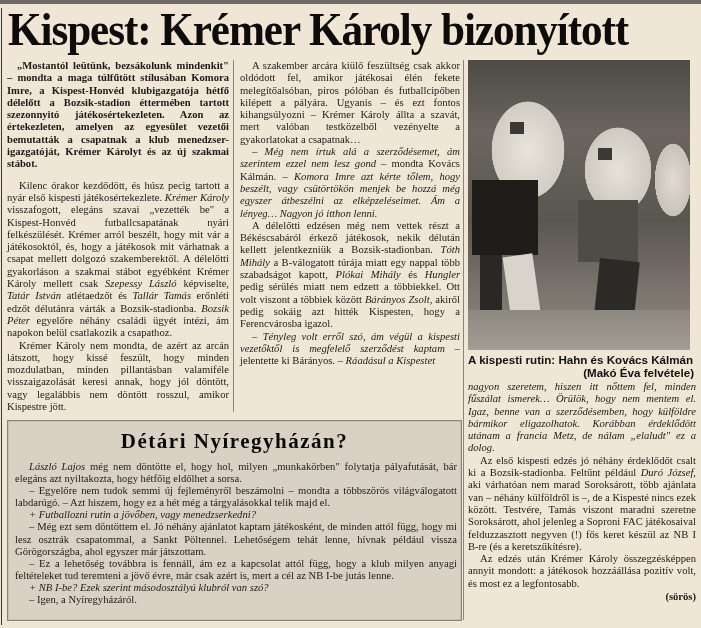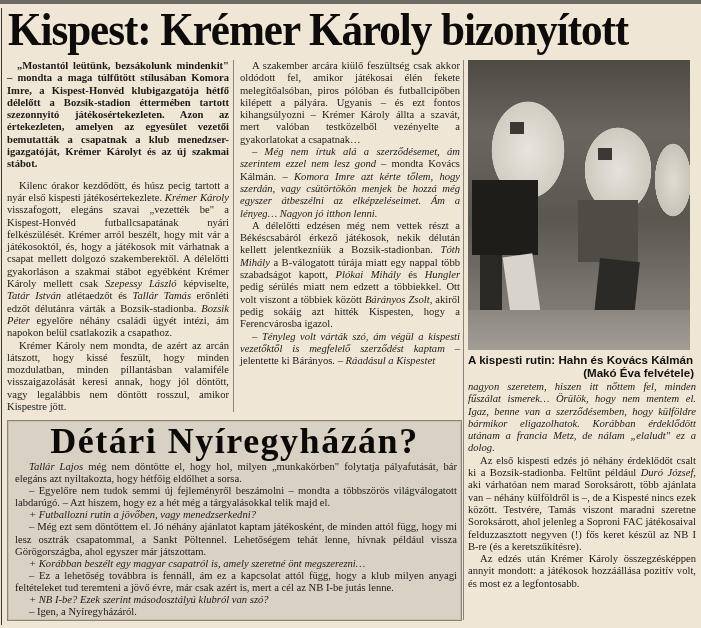--- a/index.html
+++ b/index.html
@@ -56,21 +56,21 @@
   .caption .credit { float: right; }
   .col-divider { position: absolute; width: 1px; background: #8a857b; }
   .sidebar-box {
     position: absolute; left: 7px; top: 420px; width: 453px; height: 199px;
     background: #d9d2c4; border: 1px solid #8b8579;
     box-shadow: inset 0 0 0 1px #c7bfb0;
   }
   .sidebar-title {
     position: absolute; left: 0; top: 2px; width: 453px; text-align: center;
     font-family: "Liberation Serif", serif; font-weight: bold;
-    font-size: 36px; line-height: 36px; letter-spacing: 1.5px; color: #0b0a09;
+    font-size: 21px; line-height: 36px; letter-spacing: 1.5px; color: #0b0a09;
   }
   .sidebar-body {
     position: absolute; left: 7px; top: 40px; width: 442px;
     font-size: 10.6px; line-height: 12.1px; text-align: justify;
   }
   .sidebar-body p { margin: 0; text-indent: 14px; }
   .signature { text-align: right; font-weight: bold; margin-top: 1px; }
 </style>
 </head>
 <body>
@@ -86,23 +86,23 @@
   </div>
   <div class="gap"></div>
   <p><span>Kilenc órakor kezdődött, és húsz pecig tartott a nyár első kispesti játékosértekezlete. </span><em>Krémer Károly</em><span> visszafogott, elegáns szavai „vezették be" a Kispest-Honvéd futballcsapatának nyári felkészülését. Krémer arról beszélt, hogy mit vár a játékosoktól, és, hogy a játékosok mit várhatnak a csapat mellett dolgozó szakemberektől. A délelőtti gyakorláson a szakmai stábot egyébként Krémer Károly mellett csak </span><em>Szepessy László</em><span> képviselte, </span><em>Tatár István</em><span> atlétaedzőt és </span><em>Tallár Tamás</em><span> erőnléti edzőt délutánra várták a Bozsik-stadionba. </span><em>Bozsik Péter</em><span> egyelőre néhány családi ügyét intézi, ám napokon belül csatlakozik a csapathoz.</span></p>
   <p>Krémer Károly nem mondta, de azért az arcán látszott, hogy kissé feszült, hogy minden mozdulatban, minden pillantásban valamiféle visszaigazolását keresi annak, hogy jól döntött, vagy legalábbis nem döntött rosszul, amikor Kispestre jött.</p>
 </div>
 
 <div class="col-divider" style="left:233px; top:60px; height:352px;"></div>
 
 <div class="col col2">
   <p>A szakember arcára kiülő feszültség csak akkor oldódott fel, amikor játékosai élén fekete melegítőalsóban, piros pólóban és futballcipőben kilépett a pályára. Ugyanis – és ezt fontos kihangsúlyozni – Krémer Károly állta a szavát, mert valóban testközelből vezényelte a gyakorlatokat a csapatnak…</p>
-  <p><em>– Még nem írtuk alá a szerződésemet, ám szerintem ezzel nem lesz gond</em><span> – mondta Kovács Kálmán. </span><em>– Komora Imre azt kérte tőlem, hogy szerdán, vagy csütörtökön menjek be hozzá még egyszer átbeszélni az elképzeléseimet. Ám a lényeg… Nagyon jó itthon lenni.</em></p>
+  <p><em>– Még nem írtuk alá a szerződésemet, ám szerintem ezzel nem lesz gond</em><span> – mondta Kovács Kálmán. </span><em>– Komora Imre azt kérte tőlem, hogy beszélt, vagy csütörtökön menjek be hozzá még egyszer átbeszélni az elképzeléseimet. Ám a lényeg… Nagyon jó itthon lenni.</em></p>
   <p><span>A délelőtti edzésen még nem vettek részt a Békéscsabáról érkező játékosok, nekik délután kellett jelentkezniük a Bozsik-stadionban. </span><em>Tóth Mihály</em><span> a B-válogatott túrája miatt egy nappal több szabadságot kapott, </span><em>Plókai Mihály</em><span> és </span><em>Hungler</em><span> pedig sérülés miatt nem edzett a többiekkel. Ott volt viszont a többiek között </span><em>Bárányos Zsolt</em><span>, akiről pedig sokáig azt hitték Kispesten, hogy a Ferencvárosba igazol.</span></p>
-  <p><em>– Tényleg volt várták szó, ám végül a kispesti vezetőktől is megfelelő szerződést kaptam</em><span> – jelentette ki Bárányos. </span><em>– Ráadásul a Kispestet</em></p>
+  <p><em>– Tényleg volt erről szó, ám végül a kispesti vezetőktől is megfelelő szerződést kaptam</em><span> – jelentette ki Bárányos. </span><em>– Ráadásul a Kispestet</em></p>
 </div>
 
 <div class="photo" title="Két játékos fut az edzésen fehér mezben">
   <div class="shorts1"></div>
   <div class="shorts2"></div>
   <div class="legs2"></div>
   <div class="legs1"></div>
   <div class="legs3"></div>
   <div class="badge" style="left:42px; top:62px;"></div>
   <div class="badge" style="left:130px; top:88px;"></div>
@@ -111,29 +111,29 @@
 
 <div class="caption">
   <span>A kispesti rutin: Hahn és Kovács Kálmán</span>
   <span class="credit">(Makó Éva felvétele)</span>
 </div>
 
 <div class="col col3">
   <p class="noindent it">nagyon szeretem, hiszen itt nőttem fel, minden fűszálat ismerek… Örülök, hogy nem mentem el. Igaz, benne van a szerződésemben, hogy külföldre bármikor eligazolhatok. Korábban érdeklődött utánam a francia Metz, de nálam „elaludt" ez a dolog.</p>
   <p><span>Az első kispesti edzés jó néhány érdeklődőt csalt ki a Bozsik-stadionba. Feltűnt például </span><em>Duró József</em><span>, aki várhatóan nem marad Soroksárott, több ajánlata van – néhány külföldről is –, de a Kispesté nincs ezek között. Testvére, Tamás viszont maradni szeretne Soroksárott, ahol jelenleg a Soproni FAC játékosaival felduzzasztott negyven (!) fős keret készül az NB I B-re (és a keretszűkítésre).</span></p>
   <p>Az edzés után Krémer Károly összegzésképpen annyit mondott: a játékosok hozzáállása pozitív volt, és most ez a legfontosabb.</p>
+  <div class="signature">(sörös)</div>
 </div>
 
 <div class="col-divider" style="left:463px; top:60px; height:560px;"></div>
 
 <div class="sidebar-box">
   <div class="sidebar-title">Détári Nyíregyházán?</div>
   <div class="sidebar-body">
-    <p><em>Tallár Lajos</em><span> még nem döntötte el, hogy hol, milyen „munkakörben" folytatja pályafutását, bár elegáns azt nyiltakozta, hogy hétfőig eldőlhet a sorsa.</span></p>
+    <p><em>László Lajos</em><span> még nem döntötte el, hogy hol, milyen „munkakörben" folytatja pályafutását, bár elegáns azt nyiltakozta, hogy hétfőig eldőlhet a sorsa.</span></p>
     <p>– Egyelőre nem tudok semmi új fejleményről beszámolni – mondta a többszörös világválogatott labdarúgó. – Azt hiszem, hogy ez a hét még a tárgyalásokkal telik majd el.</p>
     <p class="it">+ Futballozni rutin a jövőben, vagy menedzserkedni?</p>
     <p>– Még ezt sem döntöttem el. Jó néhány ajánlatot kaptam játékosként, de minden attól függ, hogy mi lesz osztrák csapatommal, a Sankt Pöltennel. Lehetőségem tehát lenne, hívnak például vissza Görögországba, ahol egyszer már játszottam.</p>
-    <p class="it">+ Korábban beszélt egy magyar csapatról is, amely szeretné önt megszerezni…</p>
     <p>– Ez a lehetőség továbbra is fennáll, ám ez a kapcsolat attól függ, hogy a klub milyen anyagi feltételeket tud teremteni a jövő évre, már csak azért is, mert a cél az NB I-be jutás lenne.</p>
     <p class="it">+ NB I-be? Ezek szerint másodosztályú klubról van szó?</p>
     <p>– Igen, a Nyíregyházáról.</p>
   </div>
 </div>
 
 </body></html>

